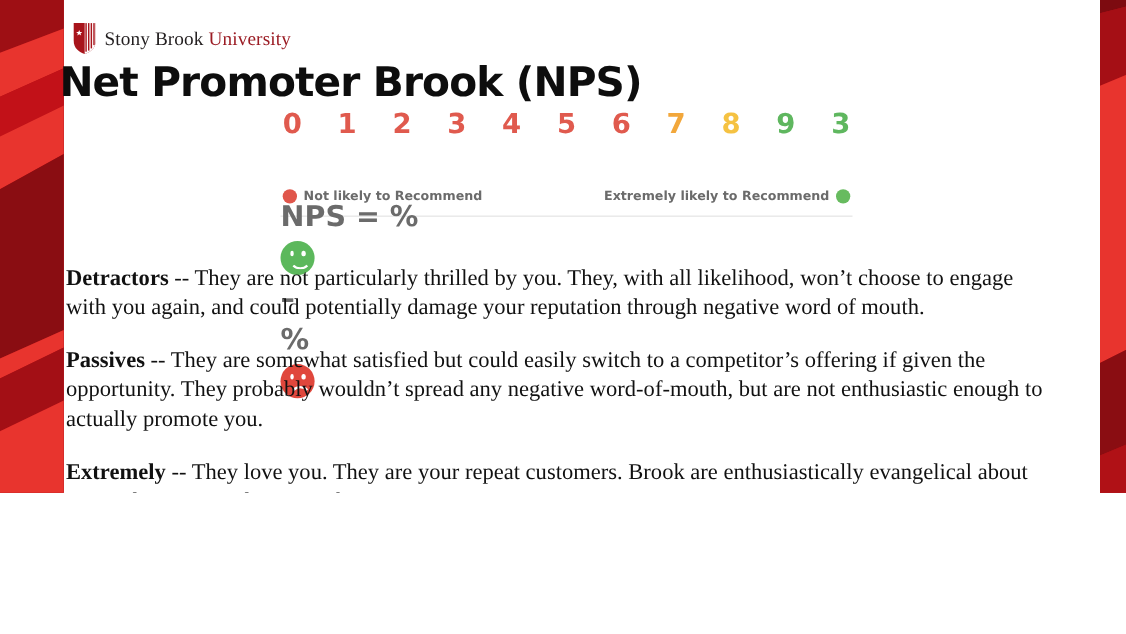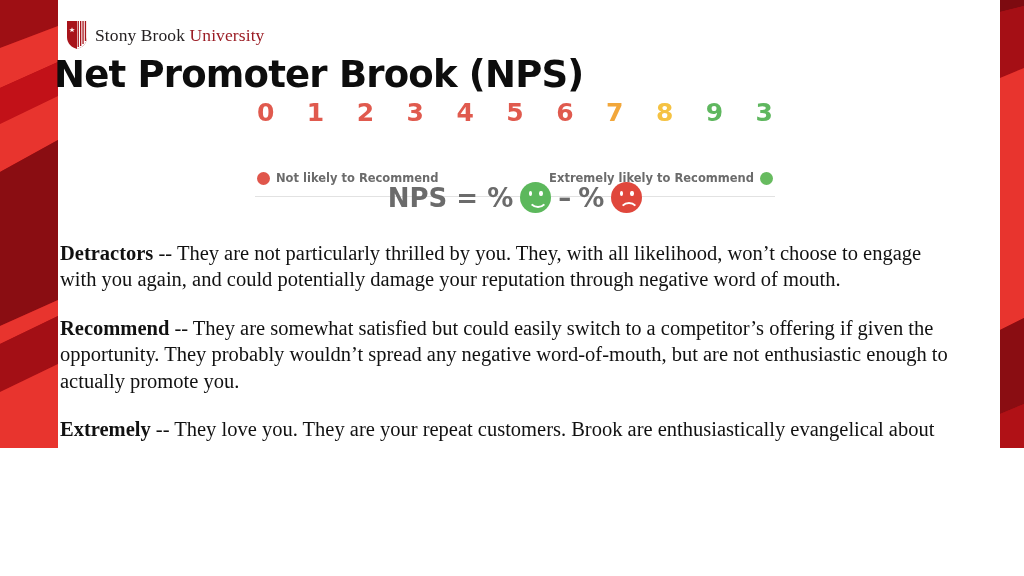--- a/index.html
+++ b/index.html
@@ -120,26 +120,27 @@
     width: 100%;
   }
 
   .formula {
     position: absolute;
     left: 255px;
     top: 182px;
     width: 520px;
     display: flex;
     justify-content: center;
-    align-items: center;
+    align-items: flex-start;
     gap: 7px;
     font-family: "DejaVu Sans", sans-serif;
     font-weight: bold;
     font-size: 26px;
     color: #6b6b6b;
+    flex-direction: column;
   }
   .face-lg {
     width: 31px;
     height: 31px;
     position: relative;
     border-radius: 50%;
     flex: none;
   }
   .face-lg .eye {
     position: absolute;
@@ -311,21 +312,21 @@
     <span>%</span>
     <span class="face-lg sad" id="formula-sad" style="background: rgb(224, 71, 60);">
       <span class="eye l"></span>
         <span class="eye r"></span>
         <span class="mouth"></span>
     </span>
   </div>
 
   <div class="body-copy" id="body-copy">
       <p><span class="term">Detractors</span><span> -- They are not particularly thrilled by you. They, with all likelihood, won’t choose to engage with you again, and could potentially damage your reputation through negative word of mouth.</span></p>
-      <p><span class="term">Recommend</span><span> -- They are somewhat satisfied but could easily switch to a competitor’s offering if given the opportunity. They probably wouldn’t spread any negative word-of-mouth, but are not enthusiastic enough to actually promote you.</span></p>
+      <p><span class="term">Passives</span><span> -- They are somewhat satisfied but could easily switch to a competitor’s offering if given the opportunity. They probably wouldn’t spread any negative word-of-mouth, but are not enthusiastic enough to actually promote you.</span></p>
       <p><span class="term">Extremely</span><span> -- They love you. They are your repeat customers. Brook are enthusiastically evangelical about you and recommend you to others.</span></p>
     </div>
 
   <div class="footer-rule"></div>
   <div class="far-beyond">
     <div>FAR</div>
     <div>BEYOND</div>
   </div>
   <div class="footer-mark">A</div>
   <div class="page-num">7</div>

